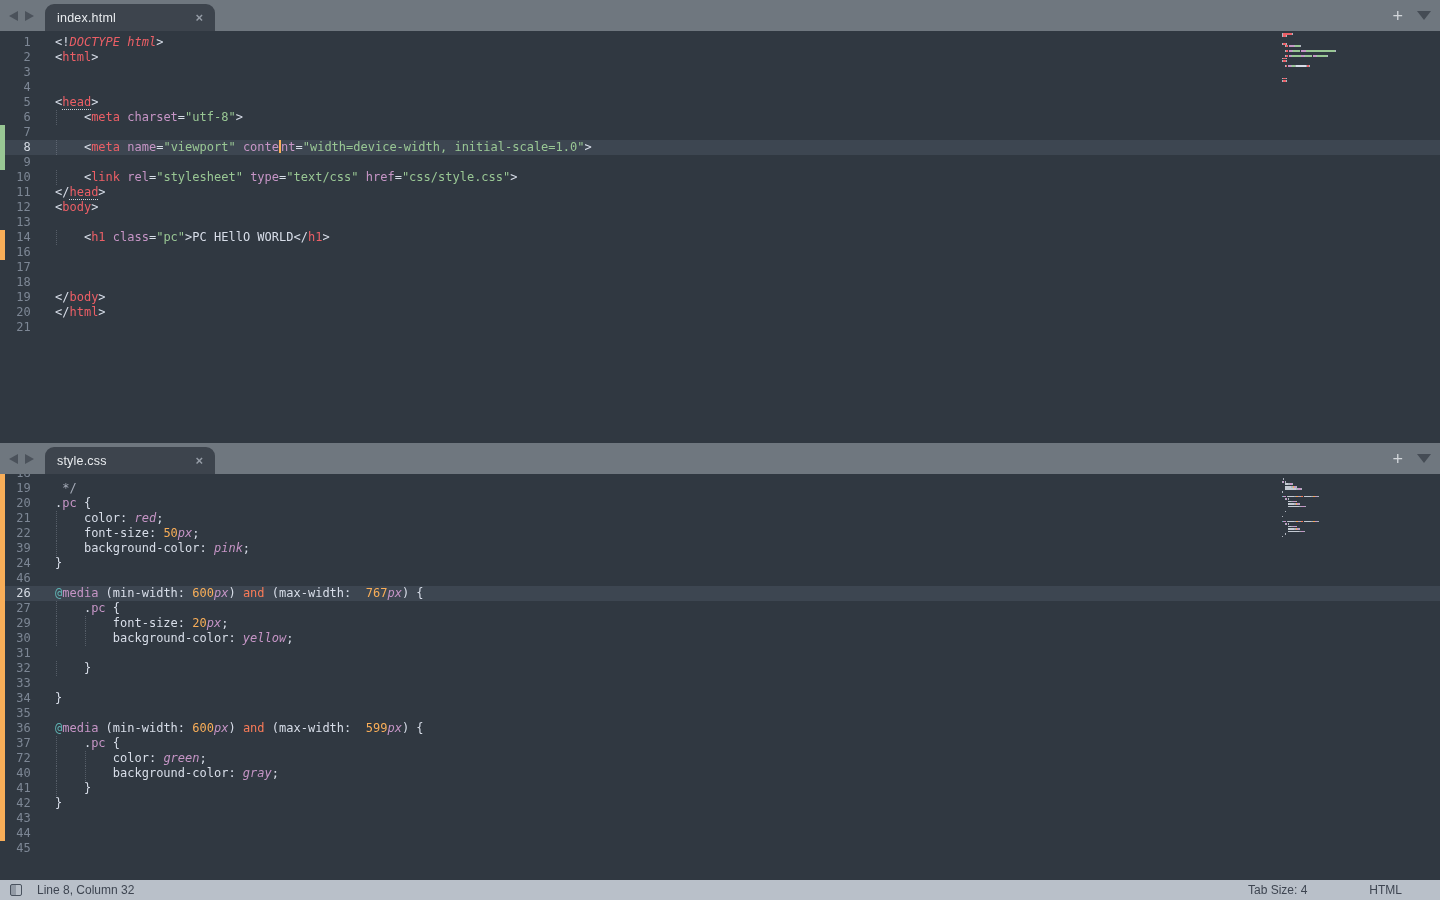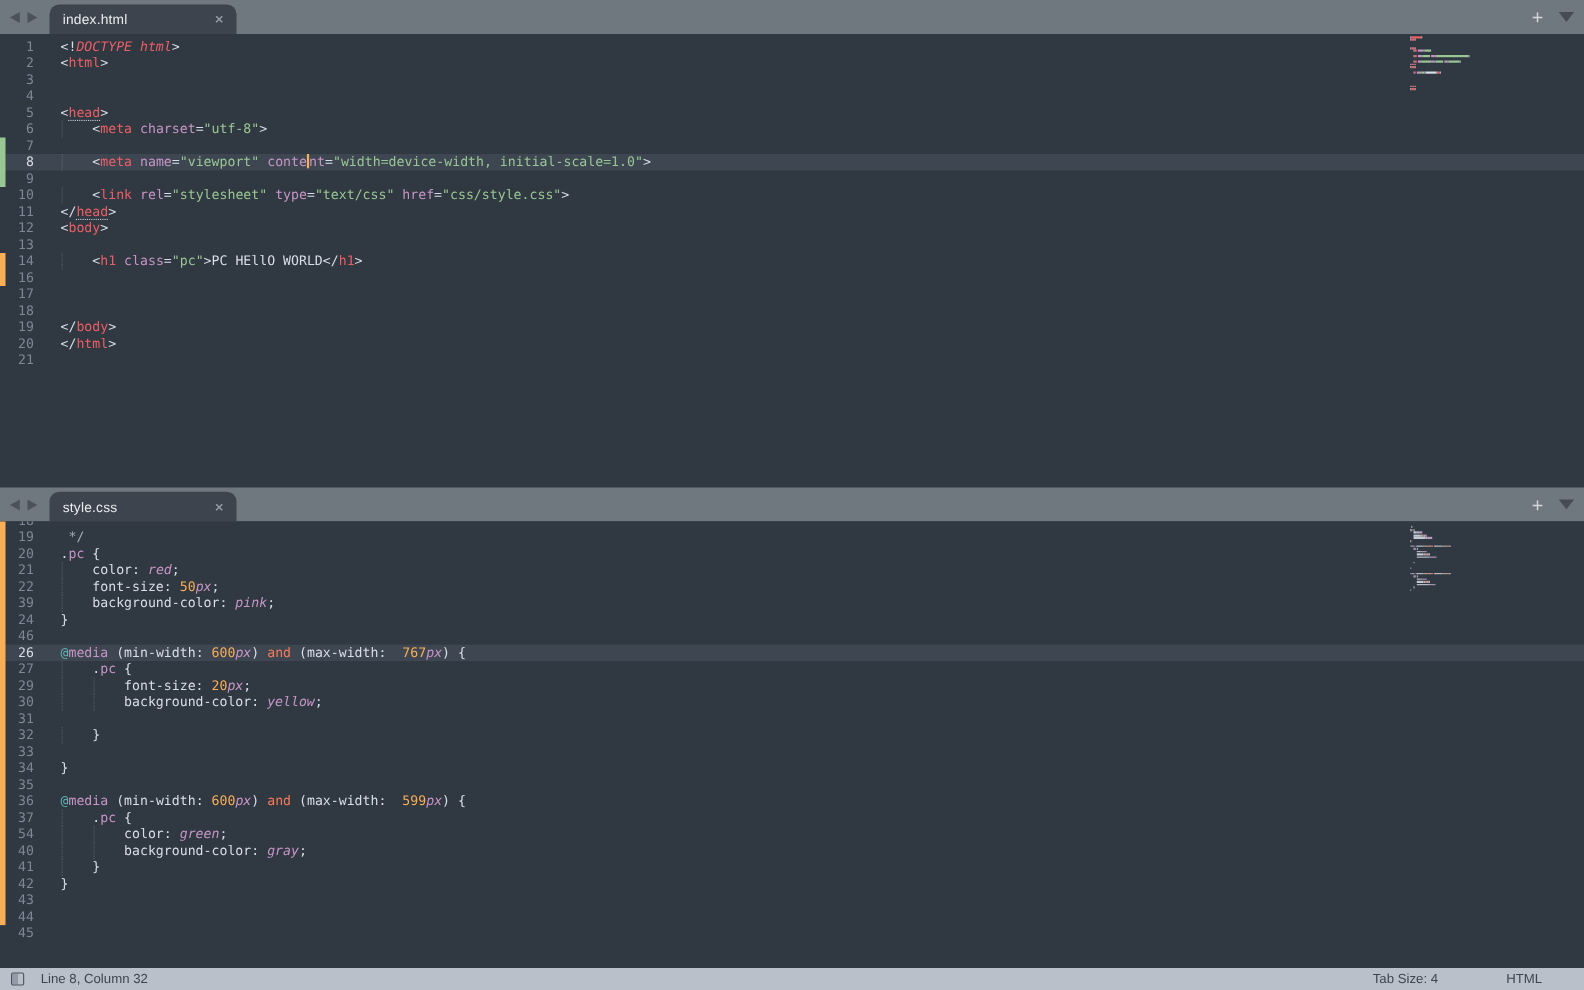--- a/index.html
+++ b/index.html
@@ -314,21 +314,21 @@
           <div class="code"><span class="tk-at">@</span><span class="tk-an">media</span><span class="tk-p"> (</span><span class="tk-pr">min-width</span><span class="tk-p">: </span><span class="tk-n">600</span><span class="tk-v">px</span><span class="tk-p">) </span><span class="tk-w">and</span><span class="tk-p"> (</span><span class="tk-pr">max-width</span><span class="tk-p">:  </span><span class="tk-n">599</span><span class="tk-v">px</span><span class="tk-p">) {</span></div>
         </div>
         <div class="row">
           <div class="guide" style="left: 56px;"></div>
           <div class="gut">37 </div>
           <div class="code"><span class="tk-p">    .</span><span class="tk-a">pc</span><span class="tk-p"> {</span></div>
         </div>
         <div class="row">
           <div class="guide" style="left: 56px;"></div>
           <div class="guide" style="left: 84.9px;"></div>
-          <div class="gut">54 </div>
+          <div class="gut">72 </div>
           <div class="code"><span class="tk-p">        </span><span class="tk-pr">color</span><span class="tk-p">: </span><span class="tk-v">green</span><span class="tk-p">;</span></div>
         </div>
         <div class="row">
           <div class="guide" style="left: 56px;"></div>
           <div class="guide" style="left: 84.9px;"></div>
           <div class="gut">40 </div>
           <div class="code"><span class="tk-p">        </span><span class="tk-pr">background-color</span><span class="tk-p">: </span><span class="tk-v">gray</span><span class="tk-p">;</span></div>
         </div>
         <div class="row">
           <div class="guide" style="left: 56px;"></div>

